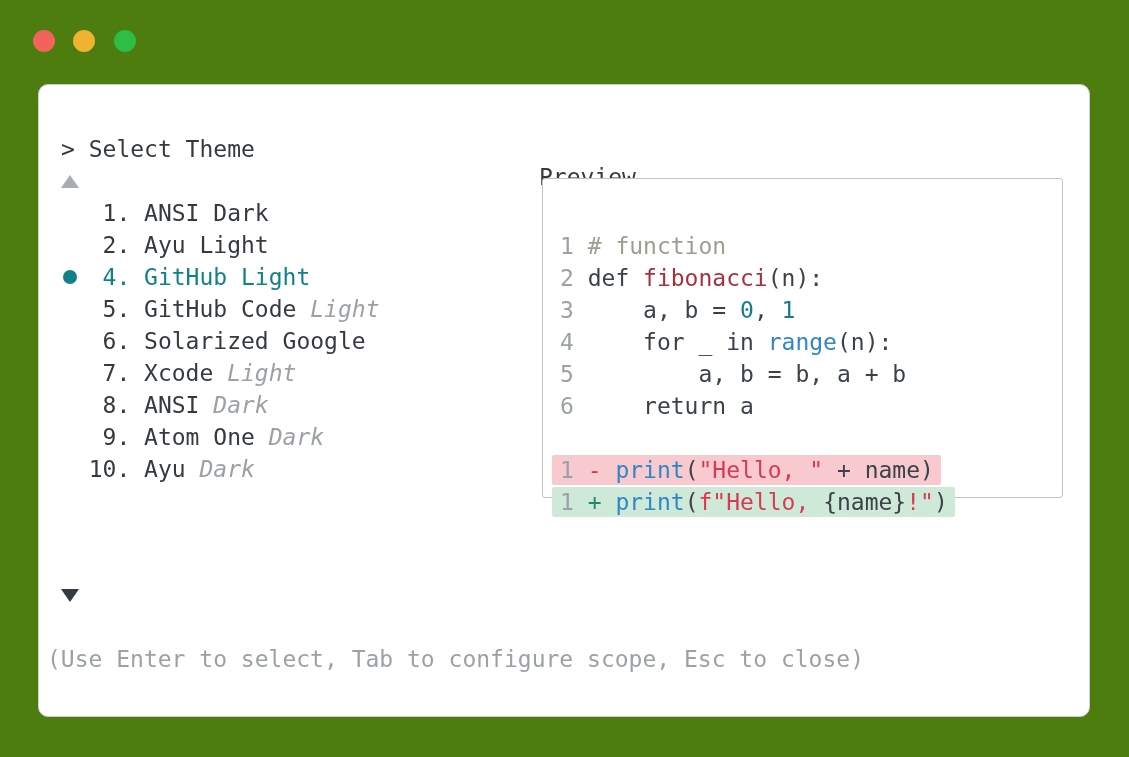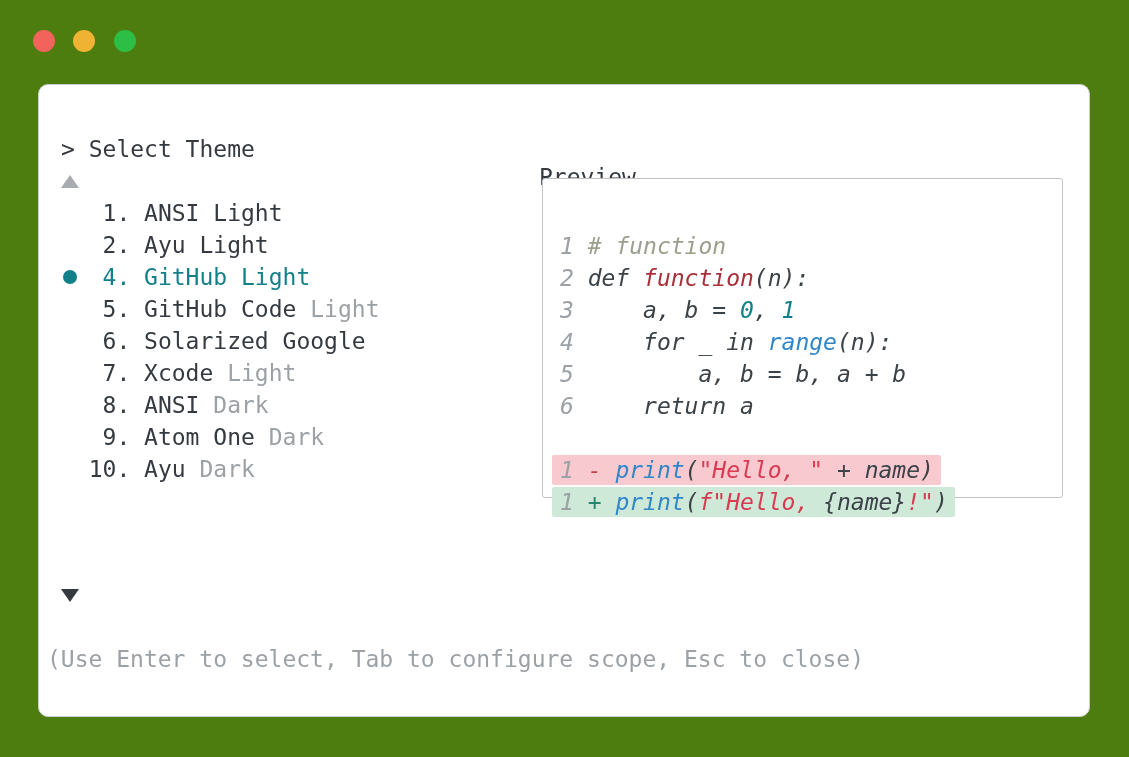--- a/index.html
+++ b/index.html
@@ -18,28 +18,28 @@
   .preview-label{left:500px;top:48px;color:#343a40;margin-top:28px;}
   
   .arrow{position:absolute;width:0;height:0;border-left:9px solid transparent;border-right:9px solid transparent;}
   .arrow-up{left:22px;top:90px;border-bottom:13px solid #a8acb1;}
   .arrow-down{left:22px;top:504px;border-top:13px solid #343a40;}
   
   .list{position:absolute;left:22px;top:112px;}
   .trow{position:relative;height:32px;line-height:32px;white-space:pre;cursor:default;}
   .tnum{display:inline-block;width:5ch;text-align:right;margin-right:1ch;color:#343a40;}
   .tname{color:#343a40;}
-  .tmut{color:#9ca1a6;}
+  .tmut{color:#9ca1a6;font-style:italic;}
   .trow.selected .tname,.trow.selected .tnum{color:#12808a;}
   .dot{position:absolute;left:2px;top:9px;width:14px;height:14px;border-radius:50%;background:#12808a;}
   
   .help{left:8px;top:558px;color:#9ca1a6;}
   
   .pbox{position:absolute;left:503px;top:93px;width:521px;height:320px;
-        border:1.5px solid #c2c2c2;border-radius:3px;background:#ffffff;box-sizing:border-box;font-style:italic;}
+        border:1.5px solid #c2c2c2;border-radius:3px;background:#ffffff;box-sizing:border-box;}
   .code{position:absolute;left:17px;top:51px;}
   .cline{height:32px;line-height:32px;white-space:pre;color:#3b4248;}
   .ln{display:inline-block;width:1ch;text-align:right;margin-right:1ch;color:#9ca1a6;}
   .c-com{color:#9aa08d;}
   .c-fn{color:#a9303a;}
   .c-num{color:#107f87;}
   .c-blue{color:#2f86c8;}
   .c-str{color:#d93a52;}
   .c-min{color:#c4404d;}
   .c-plus{color:#27876d;}
@@ -58,39 +58,39 @@
   <span class="tl tl-green"></span>
 
   <div class="window">
 
     <div class="row32 prompt">&gt; Select Theme</div>
     <div class="row32 preview-label">Preview</div>
 
     <div class="arrow arrow-up"></div>
 
     <div class="list">
-      <div class="trow"><span class="tnum">1.</span><span class="tname">ANSI Light</span><span class="tmut"></span></div>
+      <div class="trow"><span class="tnum">1.</span><span class="tname">ANSI Dark</span><span class="tmut"></span></div>
       <div class="trow"><span class="tnum">2.</span><span class="tname">Ayu Light</span><span class="tmut"></span></div>
       <div class="trow selected"><span class="dot"></span><span class="tnum">4.</span><span class="tname">GitHub Light</span><span class="tmut"></span></div>
       <div class="trow"><span class="tnum">5.</span><span class="tname">GitHub Code </span><span class="tmut">Light</span></div>
       <div class="trow"><span class="tnum">6.</span><span class="tname">Solarized Google</span><span class="tmut"></span></div>
       <div class="trow"><span class="tnum">7.</span><span class="tname">Xcode </span><span class="tmut">Light</span></div>
       <div class="trow"><span class="tnum">8.</span><span class="tname">ANSI </span><span class="tmut">Dark</span></div>
       <div class="trow"><span class="tnum">9.</span><span class="tname">Atom One </span><span class="tmut">Dark</span></div>
       <div class="trow"><span class="tnum">10.</span><span class="tname">Ayu </span><span class="tmut">Dark</span></div>
     </div>
 
     <div class="arrow arrow-down"></div>
 
     <div class="row32 help">(Use Enter to select, Tab to configure scope, Esc to close)</div>
 
     <div class="pbox">
       <div class="code">
         <div class="cline"><span class="ln">1</span><span class="c-com"># function</span></div>
-        <div class="cline"><span class="ln">2</span><span>def </span><span class="c-fn">function</span><span>(n):</span></div>
+        <div class="cline"><span class="ln">2</span><span>def </span><span class="c-fn">fibonacci</span><span>(n):</span></div>
         <div class="cline"><span class="ln">3</span><span>    a, b = </span><span class="c-num">0</span><span>, </span><span class="c-num">1</span></div>
         <div class="cline"><span class="ln">4</span><span>    for _ in </span><span class="c-blue">range</span><span>(n):</span></div>
         <div class="cline"><span class="ln">5</span><span>        a, b = b, a + b</span></div>
         <div class="cline"><span class="ln">6</span><span>    return a</span></div>
         <div class="cline"></div>
         <div class="cline"><span class="hl hl-red"><span class="ln">1</span><span class="c-min">- </span><span class="c-blue">print</span><span>(</span><span class="c-str">"Hello, "</span><span> + name)</span></span></div>
         <div class="cline"><span class="hl hl-green"><span class="ln">1</span><span class="c-plus">+ </span><span class="c-blue">print</span><span>(</span><span class="c-str">f"Hello, </span><span>{name}</span><span class="c-str">!"</span><span>)</span></span></div>
       </div>
     </div>
 

